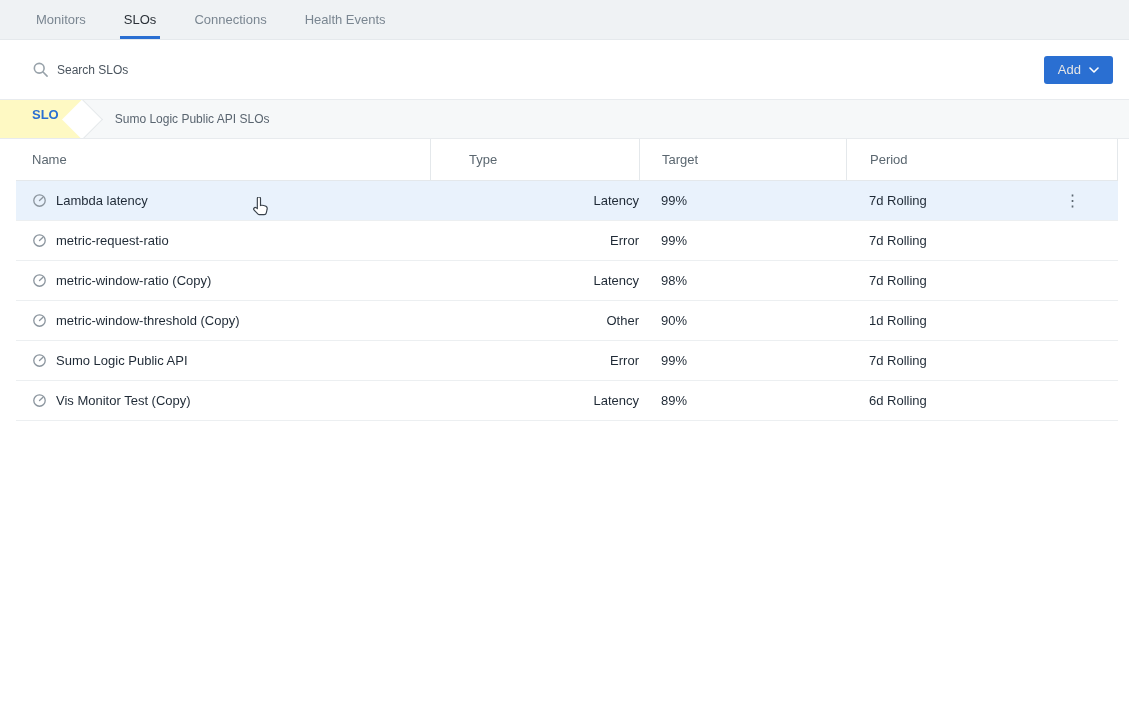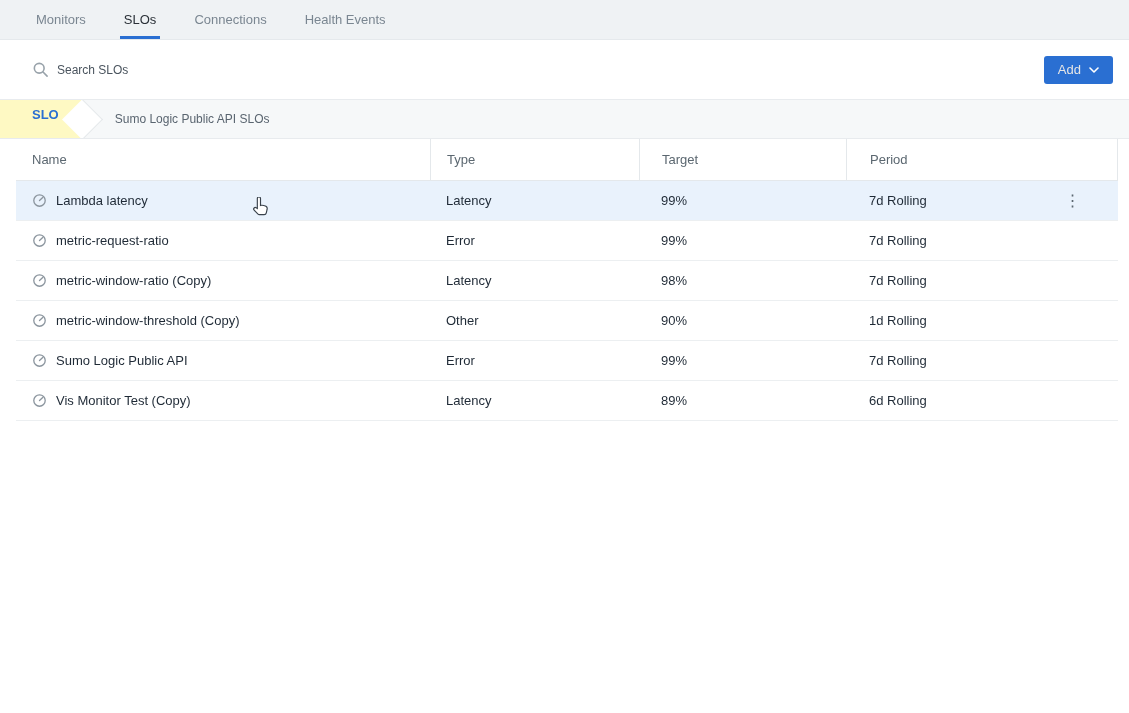--- a/index.html
+++ b/index.html
@@ -134,21 +134,21 @@
     width:1px;
     background:#e4e8eb;
   }
   .tbody-row {
     height:40px;
     border-bottom:1px solid #eceff1;
     cursor:pointer;
   }
   .tbody-row.highlighted { background:#e9f2fc; }
   .c-name { padding-left:16px; display:flex; align-items:flex-start; gap:9px; }
-  .c-type { padding-left:16px; }
+  .c-type { padding-left:38px;text-align:right; }
   .c-target { padding-left:22px; }
   .c-period { padding-left:23px; }
   .gauge { display:flex; align-items:center; flex:0 0 auto; }
 
   .kebab {
     position:absolute;
     right:34px;
     top:50%;
     transform:translateY(-50%);
     width:22px;

